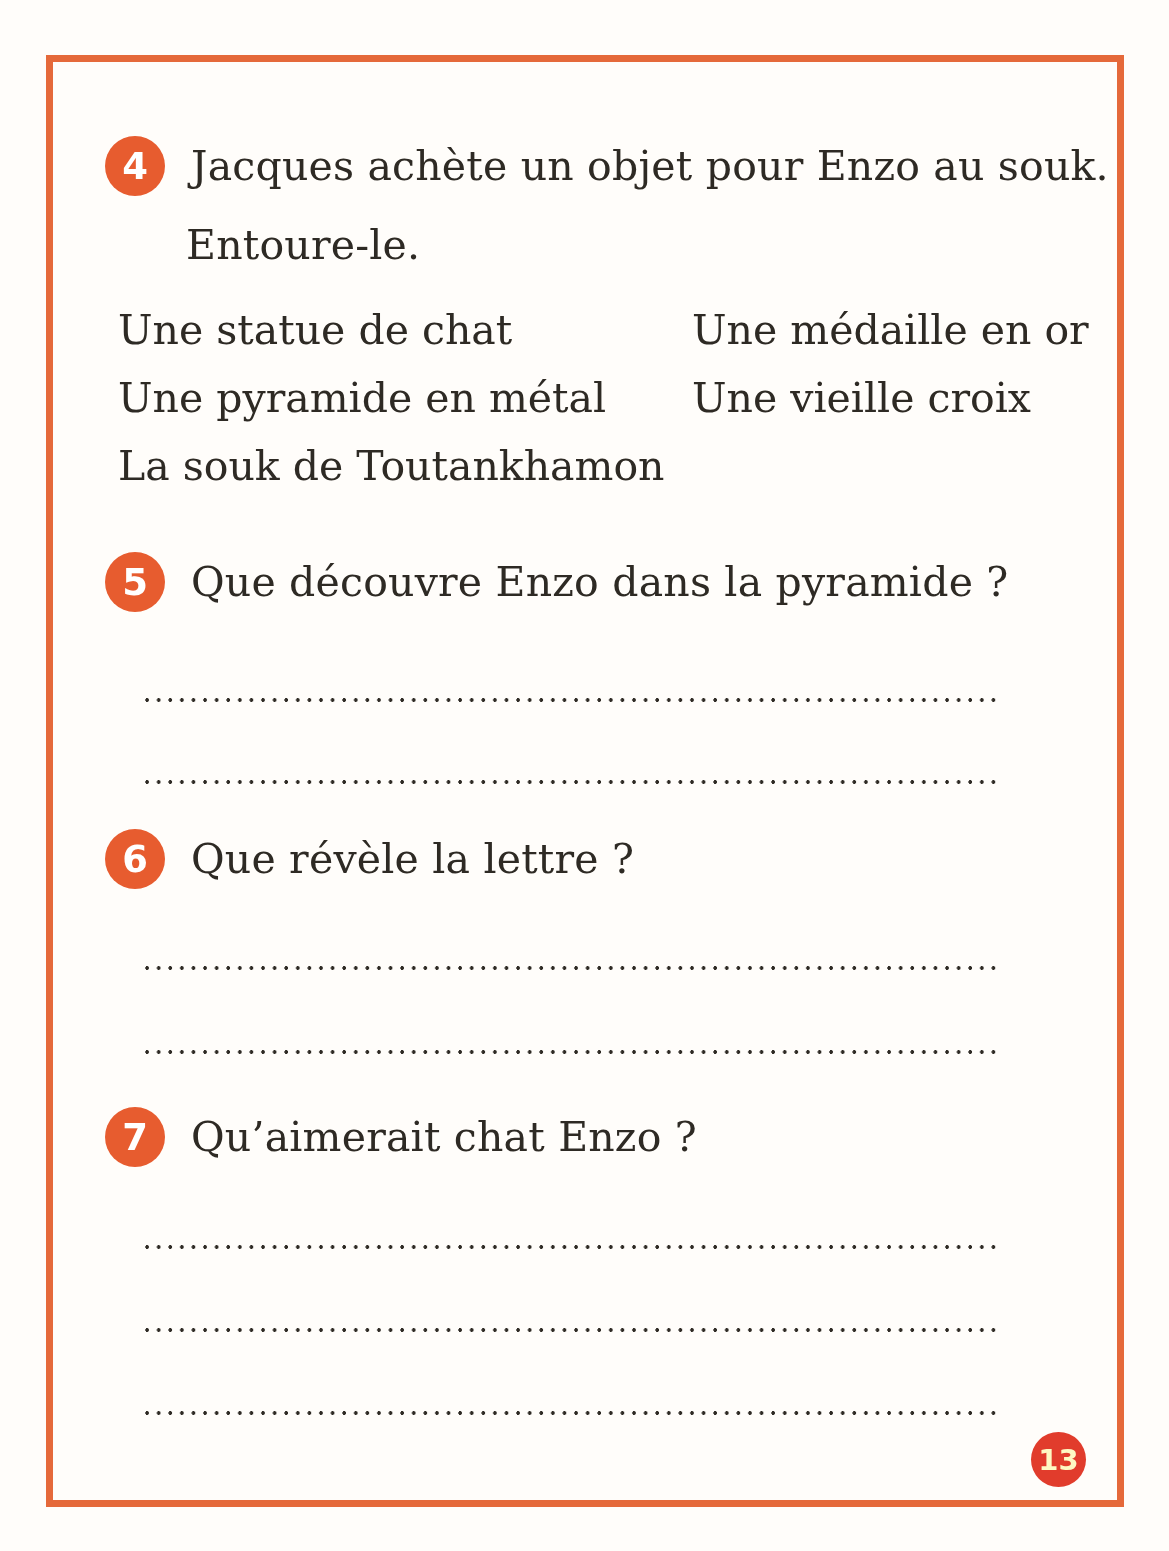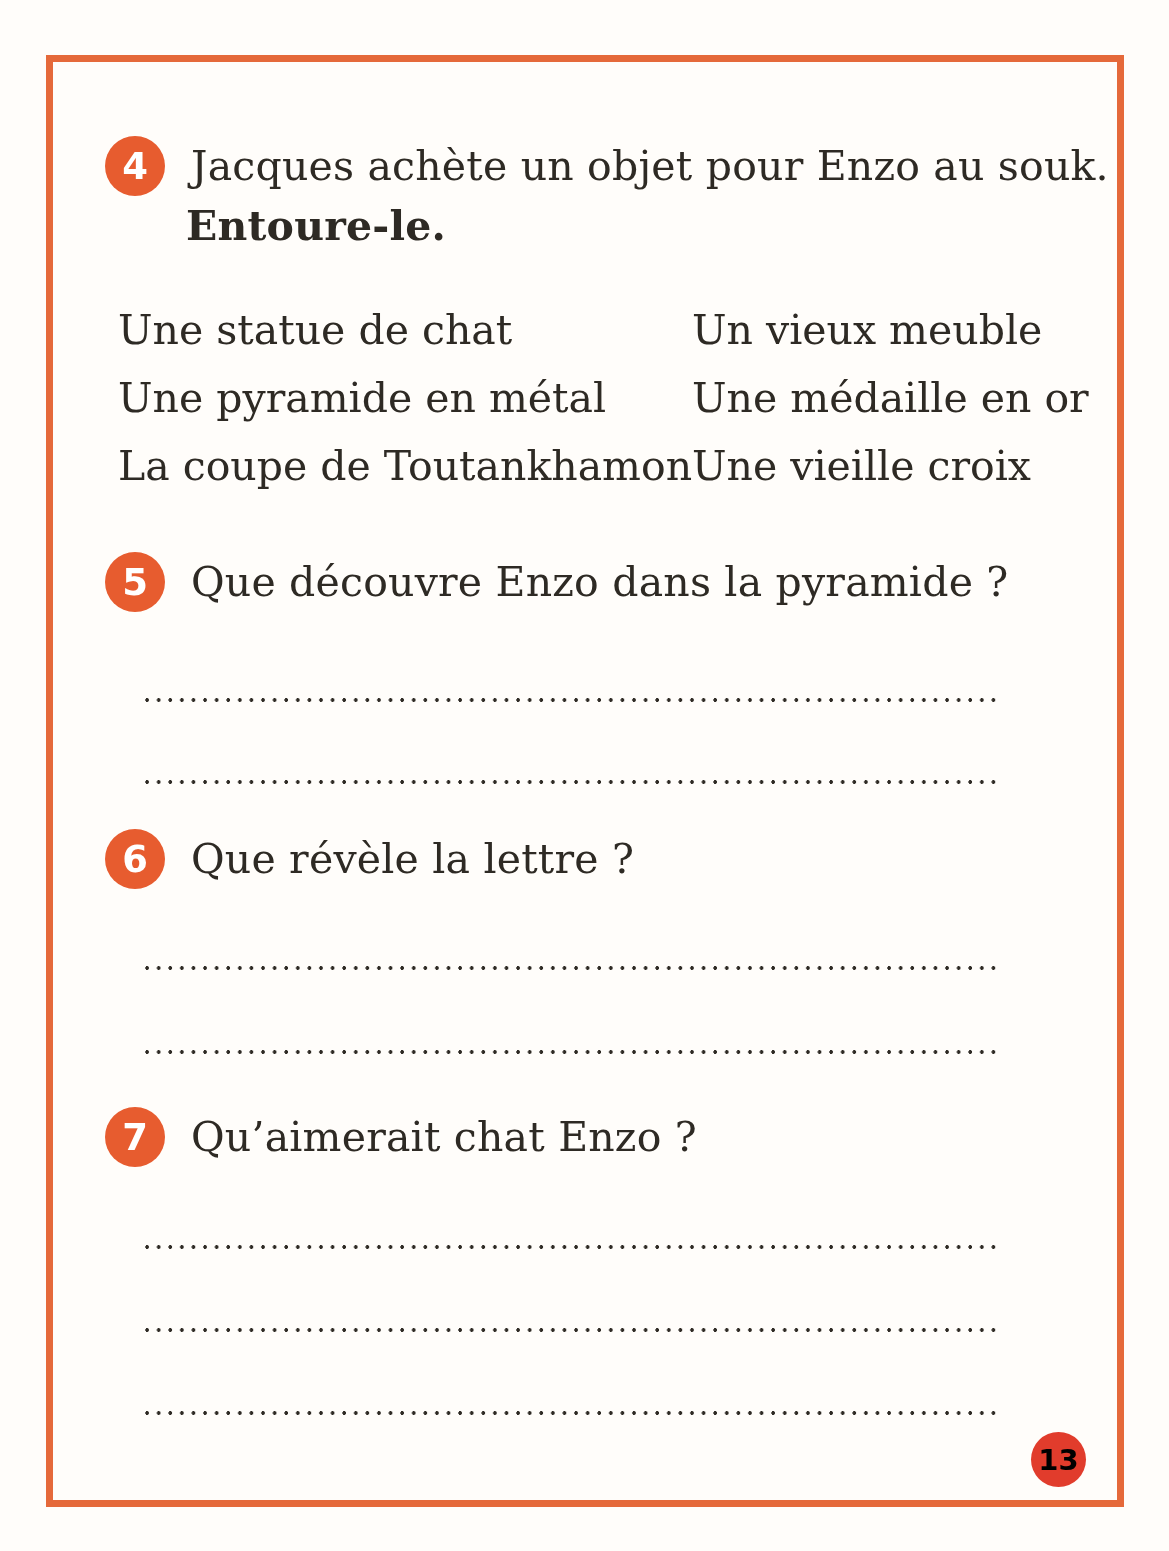--- a/index.html
+++ b/index.html
@@ -44,24 +44,23 @@
     display: flex; align-items: center; justify-content: center;
     line-height: 1;
   }
   .q-text {
     font-size: 41px;
     white-space: nowrap;
     letter-spacing: 0.2px;
   }
   .q4-line2 {
     position: absolute;
-    left: 133px; top: 140px;
+    left: 133px; top: 159px;
     font-size: 41px;
     white-space: nowrap;
-    font-weight: bold;
   }
   .options {
     position: absolute;
     left: 65px; top: 234px;
     display: flex;
     gap: 0;
   }
   .options .col { display: flex; flex-direction: column; }
   .options .col.left { width: 574px; }
   .option {
@@ -77,21 +76,21 @@
     background-image: radial-gradient(circle at 2.2px 4px, var(--text) 1.7px, rgba(0,0,0,0) 2px);
     background-size: 11.6px 8px;
     background-repeat: repeat-x;
   }
   .page-badge {
     position: absolute;
     left: 978px; top: 1370px;
     width: 55px; height: 55px;
     border-radius: 50%;
     background: var(--pageBadge);
-    color: #000000;
+    color: #fef9c3;
     font-family: "DejaVu Sans", "Liberation Sans", sans-serif;
     font-weight: bold;
     font-size: 29px;
     display: flex; align-items: center; justify-content: center;
   }
 </style>
 </head>
 <body>
 
 <div class="page">
@@ -99,24 +98,23 @@
   <div class="q-block" style="top:74px;">
     <span class="badge">4</span>
     <span class="q-text">Jacques achète un objet pour Enzo au souk.</span>
   </div>
   <div class="q4-line2 q-text">Entoure-le.</div>
 
   <div class="options">
     <div class="col left">
       <span class="option">Une statue de chat</span>
       <span class="option">Une pyramide en métal</span>
-      <span class="option">La coupe de Toutankhamon</span>
+      <span class="option">La souk de Toutankhamon</span>
     </div>
     <div class="col right">
-      <span class="option">Un vieux meuble</span>
       <span class="option">Une médaille en or</span>
       <span class="option">Une vieille croix</span>
     </div>
   </div>
 
   <div class="q-block" style="top:490px;">
     <span class="badge">5</span>
     <span class="q-text">Que découvre Enzo dans la pyramide ?</span>
   </div>
   <div class="answer-line" style="top:634px;"></div>

